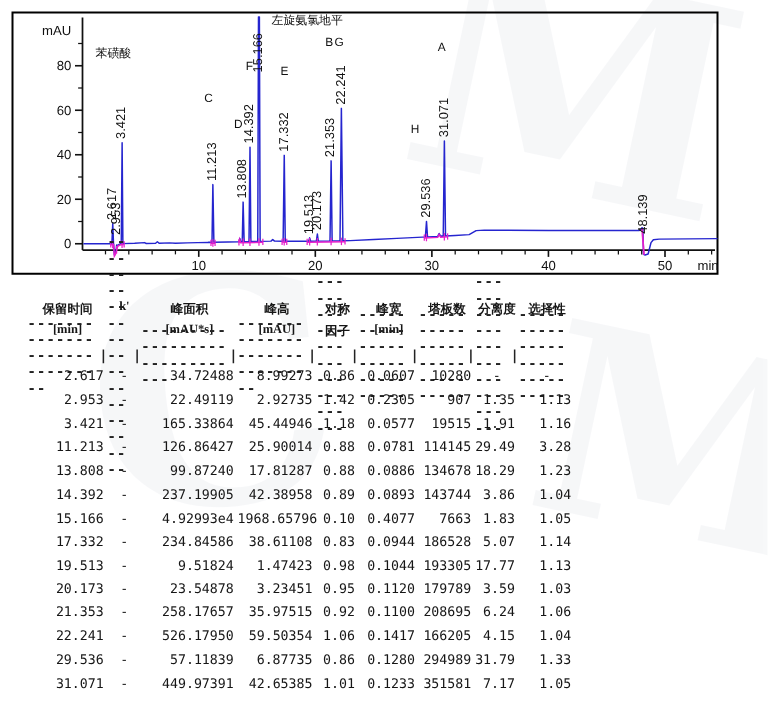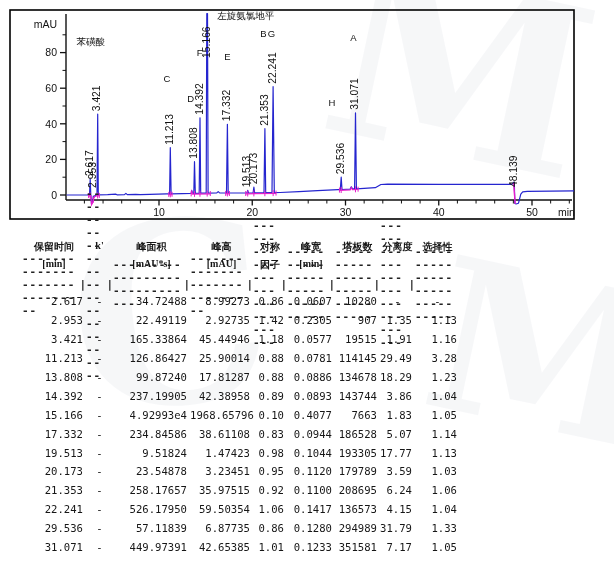--- a/index.html
+++ b/index.html
@@ -337,21 +337,21 @@
         <div class="c c7 num">6.24</div>
         <div class="c c8 num">1.06</div>
       </div>
       <div class="trow">
         <div class="c c0 num">22.241</div>
         <div class="c c1 ctr">-</div>
         <div class="c c2 num">526.17950</div>
         <div class="c c3 num">59.50354</div>
         <div class="c c4 num">1.06</div>
         <div class="c c5 num">0.1417</div>
-        <div class="c c6 num">136573</div>
+        <div class="c c6 num">166205</div>
         <div class="c c7 num">4.15</div>
         <div class="c c8 num">1.04</div>
       </div>
       <div class="trow">
         <div class="c c0 num">29.536</div>
         <div class="c c1 ctr">-</div>
         <div class="c c2 num">57.11839</div>
         <div class="c c3 num">6.87735</div>
         <div class="c c4 num">0.86</div>
         <div class="c c5 num">0.1280</div>

